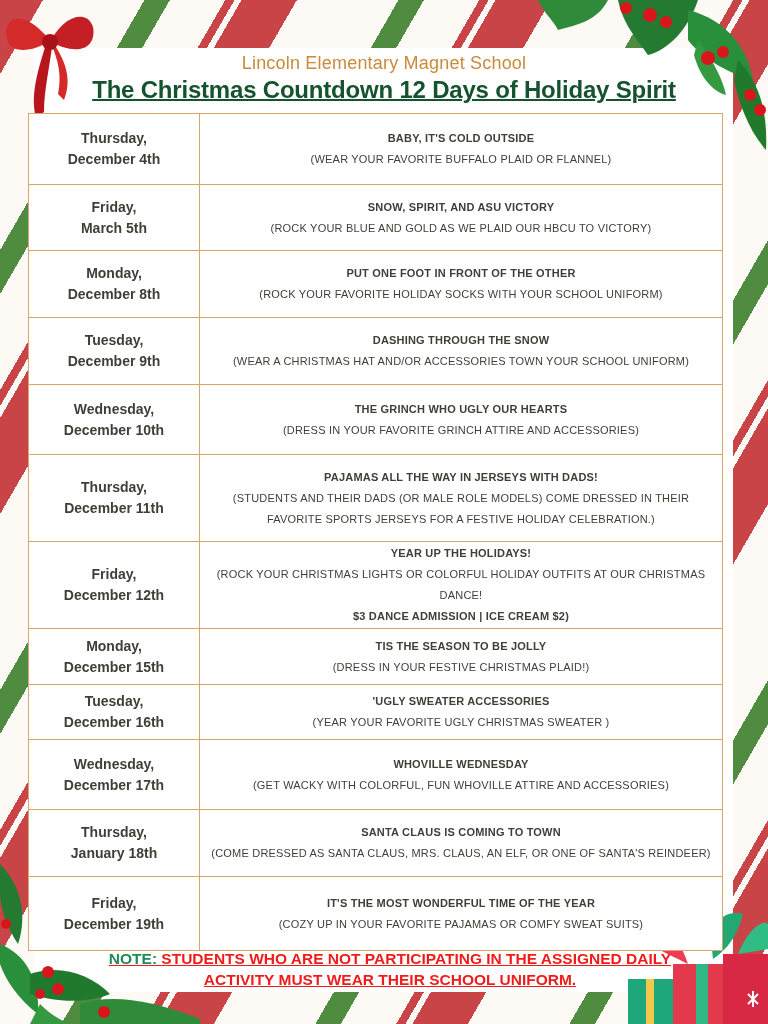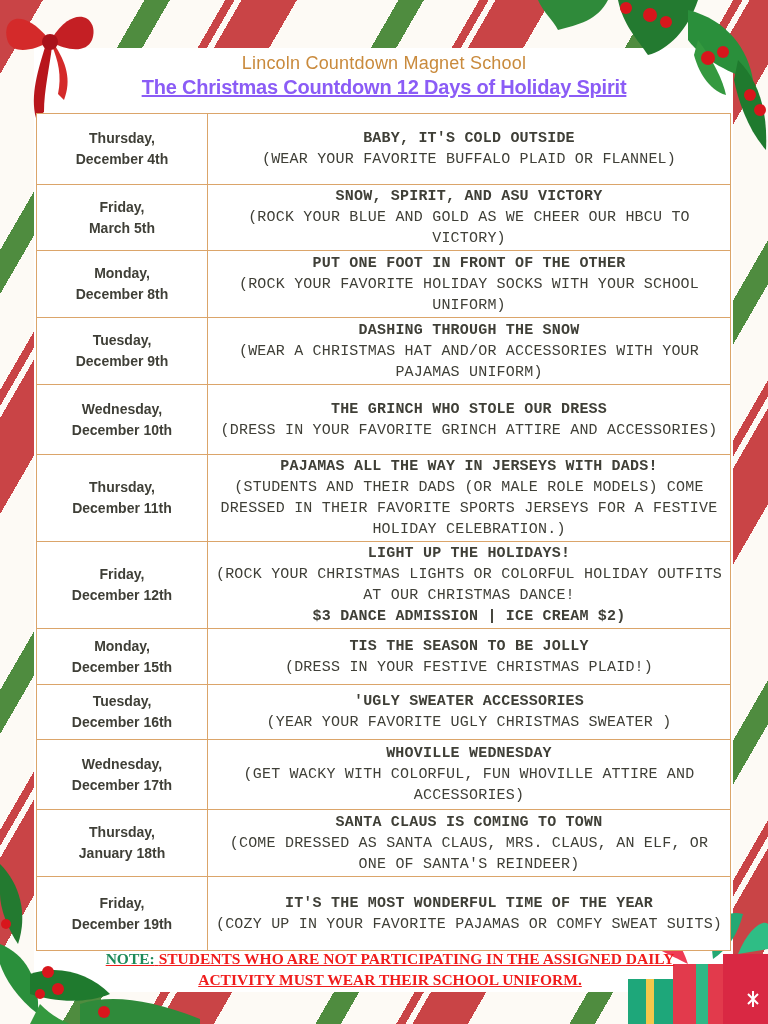--- a/index.html
+++ b/index.html
@@ -24,46 +24,46 @@
     position:absolute; left:34px; top:48px; width:699px; height:944px;
     background:#ffffff;
   }
   .school {
     position:absolute; left:0; right:0; top:53px; text-align:center;
     font-family:"Liberation Sans", sans-serif; font-size:18px; color:#c98a3c;
     font-weight:normal; letter-spacing:0.2px;
   }
   .title {
     position:absolute; left:0; right:0; top:76px; text-align:center;
-    font-family:"Liberation Sans", sans-serif; font-weight:bold; font-size:20px;
-    color:#8b5cf6; text-decoration:underline; text-decoration-thickness:2px;
+    font-family:"Liberation Sans", sans-serif; font-weight:bold; font-size:24px;
+    color:#14532d; text-decoration:underline; text-decoration-thickness:2px;
     letter-spacing:-0.2px;
   }
   table.schedule {
-    position:absolute; left:36px; top:113px; width:695px;
+    position:absolute; left:28px; top:113px; width:695px;
     border-collapse:collapse; background:#ffffff;
   }
   table.schedule td {
     border:1.5px solid #dba56a; text-align:center; vertical-align:middle;
     color:#3f3f37; padding:0 6px;
   }
   td.day {
     width:158px; font-family:"Liberation Sans", sans-serif; font-weight:bold;
     font-size:14px; line-height:21px;
   }
   td.activity {
-    font-family:Liberation Mono, monospace; font-size:15px; line-height:21px;
+    font-family:Liberation Sans, sans-serif; font-size:11px; line-height:21px;
     letter-spacing:0.2px;
   }
   .act-title { font-weight:bold; display:block; }
   .act-desc { display:block; }
   .act-extra { display:block; font-weight:bold; }
   .note {
     position:absolute; left:80px; width:620px; top:948px; text-align:center;
-    font-family:Liberation Serif, serif; font-weight:bold; font-size:15.5px; line-height:21px;
+    font-family:Liberation Sans, sans-serif; font-weight:bold; font-size:15.5px; line-height:21px;
     color:#f01c1c; text-decoration:underline;
   }
   .note .lbl { color:#1e8a5a; }
   .bow { position:absolute; left:0; top:0; }
   .holly-tr { position:absolute; right:0; top:0; }
   .holly-bl { position:absolute; left:0; bottom:0; }
   .gifts { position:absolute; right:0; bottom:0; }
 </style>
 </head>
 <body>
@@ -112,21 +112,21 @@
   <rect x="28" y="85" width="8" height="45" fill="#f2c84b"></rect>
   <rect x="55" y="70" width="55" height="60" fill="#e23a4c"></rect>
   <rect x="78" y="70" width="12" height="60" fill="#2fb786"></rect>
   <rect x="105" y="60" width="45" height="70" fill="#d92843"></rect>
   <path d="M70 70 C60 40, 45 30, 40 55 C50 60, 62 66, 70 70 Z" fill="#ef3b55"></path>
   <path d="M95 65 C90 30, 105 15, 125 20 C120 40, 110 55, 95 65 Z" fill="#24a873"></path>
   <path d="M120 60 C130 35, 145 25, 150 30 L150 55 Z" fill="#2fbd85"></path>
   <path d="M130 100 L140 110 M140 100 L130 110 M135 97 L135 113" stroke="#ffffff" stroke-width="2"></path>
 </svg>
 
-<div class="school">Lincoln Countdown Magnet School</div>
+<div class="school">Lincoln Elementary Magnet School</div>
 <div class="title">The Christmas Countdown 12 Days of Holiday Spirit</div>
 
 <table class="schedule">
   <tbody id="schedule-body">
       <tr style="height: 71px;">
         <td class="day">
           <div>Thursday,</div>
           <div>December 4th</div>
         </td>
         <td class="activity">
@@ -134,70 +134,70 @@
           <span class="act-desc">(WEAR YOUR FAVORITE BUFFALO PLAID OR FLANNEL)</span>
         </td>
       </tr>
       <tr style="height: 66px;">
         <td class="day">
           <div>Friday,</div>
           <div>March 5th</div>
         </td>
         <td class="activity">
           <span class="act-title">SNOW, SPIRIT, AND ASU VICTORY</span>
-          <span class="act-desc">(ROCK YOUR BLUE AND GOLD AS WE CHEER OUR HBCU TO VICTORY)</span>
+          <span class="act-desc">(ROCK YOUR BLUE AND GOLD AS WE PLAID OUR HBCU TO VICTORY)</span>
         </td>
       </tr>
       <tr style="height: 67px;">
         <td class="day">
           <div>Monday,</div>
           <div>December 8th</div>
         </td>
         <td class="activity">
           <span class="act-title">PUT ONE FOOT IN FRONT OF THE OTHER</span>
           <span class="act-desc">(ROCK YOUR FAVORITE HOLIDAY SOCKS WITH YOUR SCHOOL UNIFORM)</span>
         </td>
       </tr>
       <tr style="height: 67px;">
         <td class="day">
           <div>Tuesday,</div>
           <div>December 9th</div>
         </td>
         <td class="activity">
           <span class="act-title">DASHING THROUGH THE SNOW</span>
-          <span class="act-desc">(WEAR A CHRISTMAS HAT AND/OR ACCESSORIES WITH YOUR PAJAMAS UNIFORM)</span>
+          <span class="act-desc">(WEAR A CHRISTMAS HAT AND/OR ACCESSORIES TOWN YOUR SCHOOL UNIFORM)</span>
         </td>
       </tr>
       <tr style="height: 70px;">
         <td class="day">
           <div>Wednesday,</div>
           <div>December 10th</div>
         </td>
         <td class="activity">
-          <span class="act-title">THE GRINCH WHO STOLE OUR DRESS</span>
+          <span class="act-title">THE GRINCH WHO UGLY OUR HEARTS</span>
           <span class="act-desc">(DRESS IN YOUR FAVORITE GRINCH ATTIRE AND ACCESSORIES)</span>
         </td>
       </tr>
       <tr style="height: 87px;">
         <td class="day">
           <div>Thursday,</div>
           <div>December 11th</div>
         </td>
         <td class="activity">
           <span class="act-title">PAJAMAS ALL THE WAY IN JERSEYS WITH DADS!</span>
           <span class="act-desc">(STUDENTS AND THEIR DADS (OR MALE ROLE MODELS) COME DRESSED IN THEIR FAVORITE SPORTS JERSEYS FOR A FESTIVE HOLIDAY CELEBRATION.)</span>
         </td>
       </tr>
       <tr style="height: 87px;">
         <td class="day">
           <div>Friday,</div>
           <div>December 12th</div>
         </td>
         <td class="activity">
-          <span class="act-title">LIGHT UP THE HOLIDAYS!</span>
+          <span class="act-title">YEAR UP THE HOLIDAYS!</span>
           <span class="act-desc">(ROCK YOUR CHRISTMAS LIGHTS OR COLORFUL HOLIDAY OUTFITS AT OUR CHRISTMAS DANCE!</span>
           <span class="act-extra">$3  DANCE ADMISSION | ICE CREAM $2)</span>
         </td>
       </tr>
       <tr style="height: 56px;">
         <td class="day">
           <div>Monday,</div>
           <div>December 15th</div>
         </td>
         <td class="activity">

